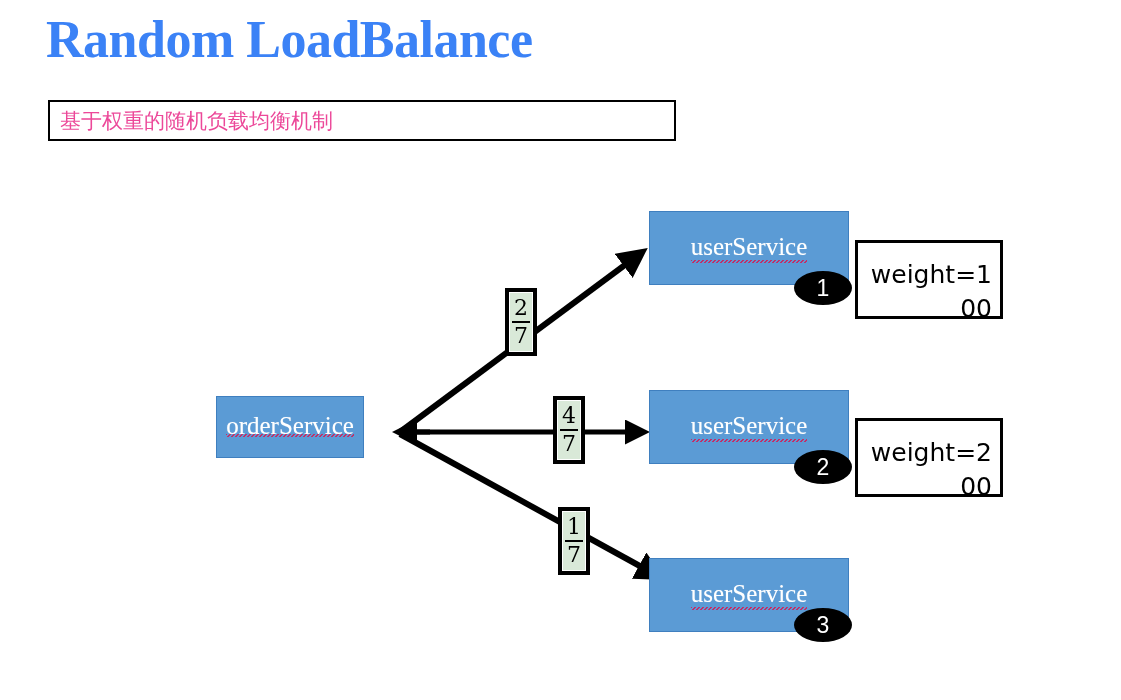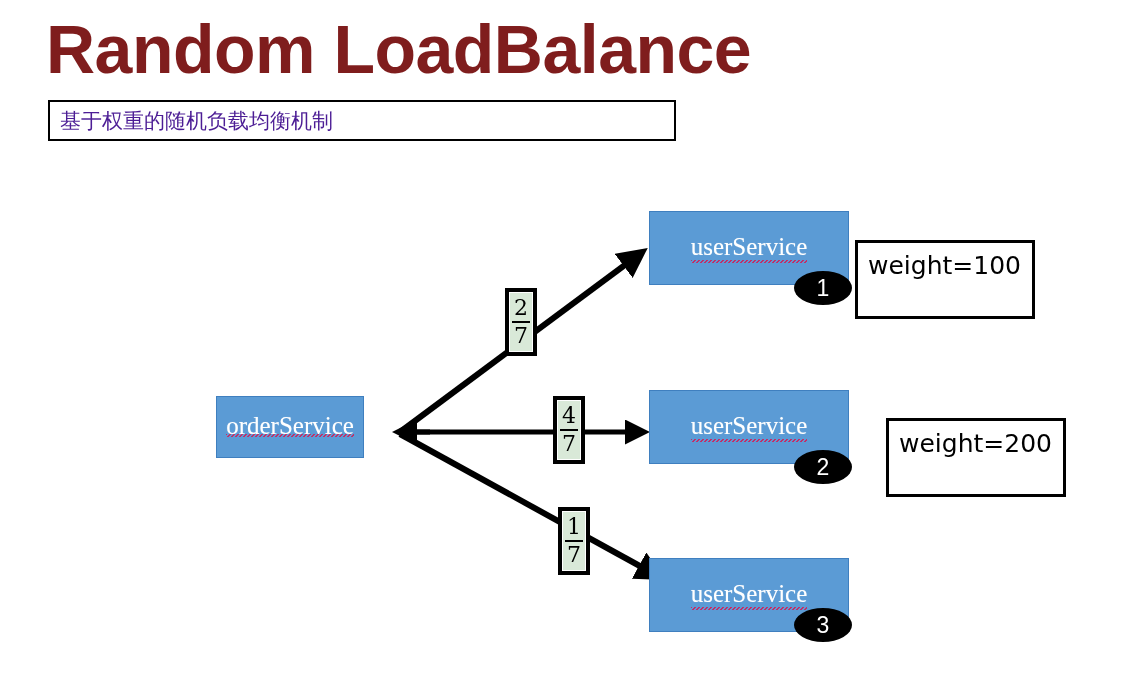--- a/index.html
+++ b/index.html
@@ -16,45 +16,45 @@
     height: 700px;
     background: #ffffff;
     overflow: hidden;
   }
 
   
   #page-title {
     position: absolute;
     left: 46px;
     top: 10px;
-    font-family: Liberation Sans, sans-serif;
-    font-size: 68px;
+    font-family: Liberation Serif, serif;
+    font-size: 52px;
     font-weight: 700;
     letter-spacing: -0.5px;
-    color: #7f1d1d;
+    color: #3b82f6;
     white-space: nowrap;
     line-height: 1.15;
   }
   #subtitle-box {
     position: absolute;
     left: 48px;
     top: 100px;
     width: 628px;
     height: 41px;
     border: 2px solid #000000;
     box-sizing: border-box;
     background: #ffffff;
   }
   #subtitle-text {
     position: absolute;
     left: 10px;
     top: 5px;
     font-family: "DejaVu Sans", "Liberation Sans", sans-serif;
     font-size: 21px;
-    color: #4c1d95;
+    color: #ec4899;
     white-space: nowrap;
   }
 
   
   #edges {
     position: absolute;
     left: 0;
     top: 0;
     width: 1121px;
     height: 700px;
@@ -122,33 +122,34 @@
   #badge-1 { left: 794px; top: 271px; }
   #badge-2 { left: 794px; top: 450px; }
   #badge-3 { left: 794px; top: 608px; }
 
   
   .weight-box {
     position: absolute;
     box-sizing: border-box;
     border: 3px solid #000000;
     background: #ffffff;
-    width: 180px;
+    width: 148px;
     height: 79px;
-    padding: 6px 8px 0 10px;
+    padding: 15px 8px 0 10px;
+    text-align: right;
   }
   .weight-text {
     font-family: "DejaVu Sans", "Liberation Sans", sans-serif;
     font-size: 25px;
     line-height: 1.35;
     color: #000000;
     word-break: break-all;
   }
   #weight-box-1 { left: 855px; top: 240px; }
-  #weight-box-2 { left: 855px; top: 418px; margin-left: 31px; }
+  #weight-box-2 { left: 855px; top: 418px; }
   #weight-box-3 { left: 855px; top: 585px; }
 
   
   .edge-label {
     position: absolute;
     box-sizing: border-box;
     width: 32px;
     height: 68px;
     background: #d9e9d8;
     border: 4px solid #000000;

